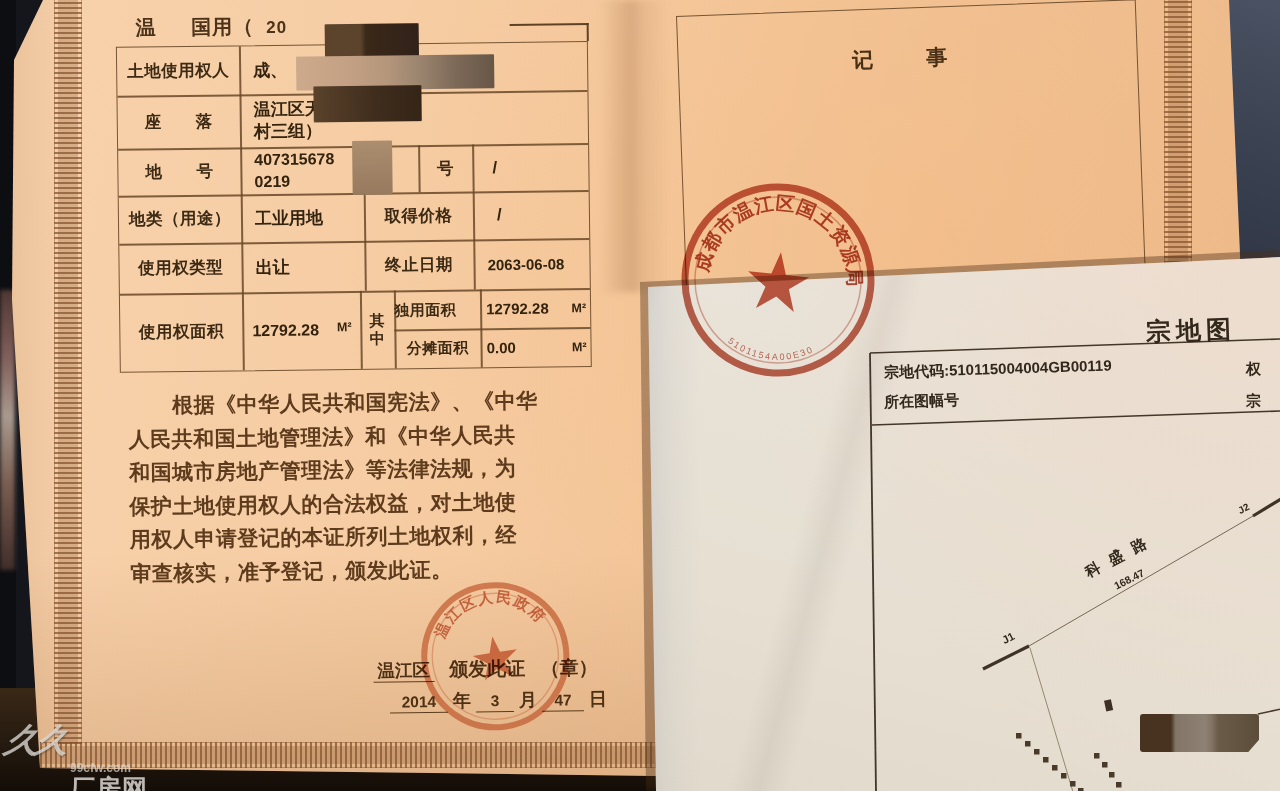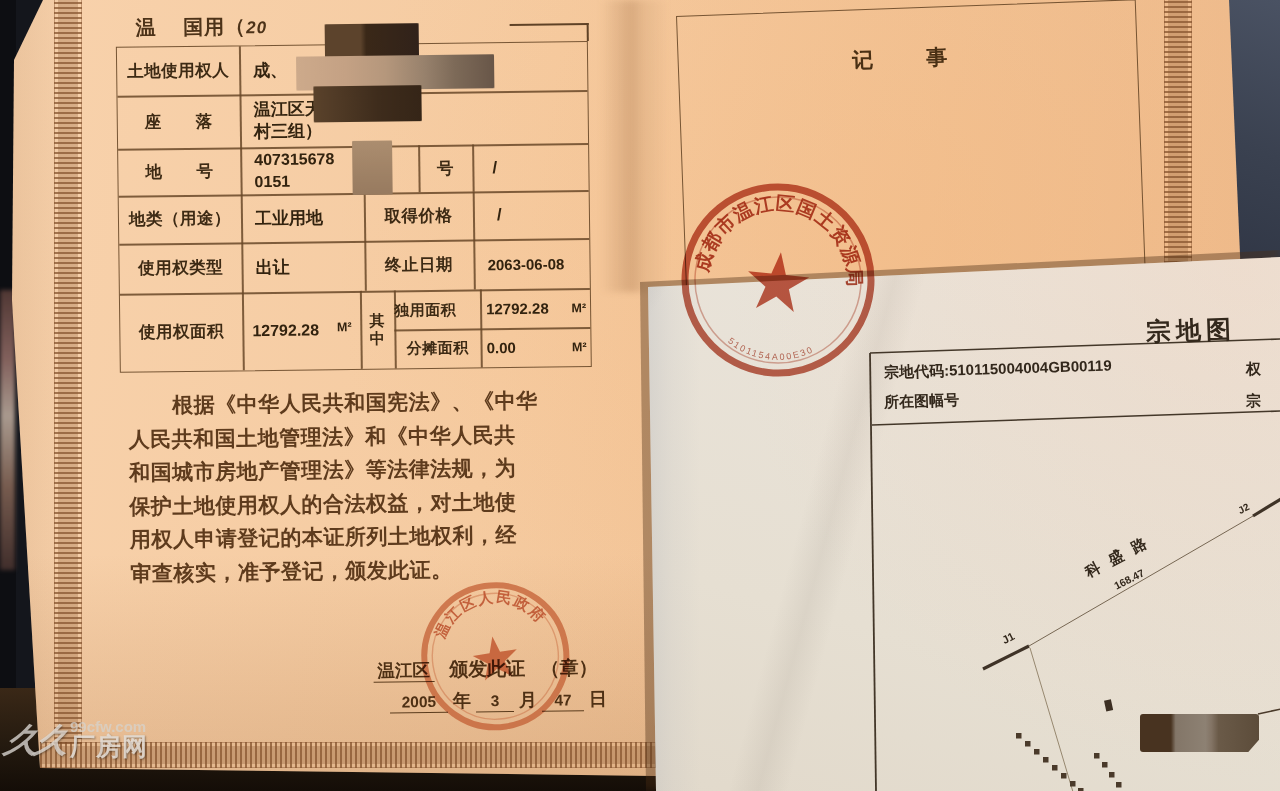--- a/index.html
+++ b/index.html
@@ -31,21 +31,21 @@
     background:repeating-linear-gradient(0deg,rgba(128,78,40,.78) 0 2px,transparent 2px 5px),
       linear-gradient(90deg,transparent 0 3px,rgba(128,78,40,.30) 3px 23px,transparent 23px 26px);}
   .orn-h{height:24px;
     border-top:1px solid rgba(122,72,36,.45);border-bottom:1px solid rgba(122,72,36,.45);
     background:repeating-linear-gradient(90deg,rgba(128,78,40,.78) 0 2px,transparent 2px 5px),
       linear-gradient(0deg,transparent 0 3px,rgba(128,78,40,.30) 3px 21px,transparent 21px 24px);}
   
   .left-page{left:0;top:0;width:1280px;height:791px;z-index:4;
     transform:rotate(-0.7deg);transform-origin:350px 220px;color:#4a3014;}
   .cert-header{left:138px;top:12px;font-weight:bold;font-size:20px;color:#4d3319;letter-spacing:1px;}
-  .cert-header .yr{font-size:17px;font-style:italic;}
+  .cert-header .yr{font-size:17px;margin-left:12px;}
   .bracket{left:512px;top:26px;width:77px;height:16px;
     border-top:2px solid #5f4226;border-right:2px solid #5f4226;}
   .tbl{left:118px;top:44px;width:470px;height:324px;border:1.7px solid rgba(104,72,40,.9);}
   .ln{position:absolute;background:rgba(104,72,40,.85);}
   .cell{position:absolute;display:flex;align-items:center;color:#3d2a14;}
   .lbl{justify-content:center;font-weight:bold;font-size:16.5px;letter-spacing:.5px;}
   .val{font-weight:bold;font-size:17px;color:#33230f;}
   .two-line{flex-direction:column;align-items:flex-start;justify-content:center;line-height:22px;}
   .unit{font-size:12.5px;font-weight:bold;}
   .censor{position:absolute;filter:blur(.4px);border-radius:1px;}
@@ -83,21 +83,21 @@
     clip-path:polygon(0 0,100% 0,100% 68%,91% 100%,0 100%);
     background:linear-gradient(90deg,#483320 0%,#483320 26%,#837668 30%,#8d8173 55%,#837465 60%,#6a5a48 66%,#5c4c3a 100%);}
   .seal-right{left:668px;top:170px;z-index:20;transform:rotate(6deg);}
   .seal-left{left:404px;top:572px;transform:rotate(-8deg);}
   
   .wm{left:6px;top:720px;z-index:30;display:flex;align-items:flex-start;opacity:.88;}
   .wm-logo{font-weight:bold;font-style:italic;font-size:34px;line-height:40px;
     transform:skewX(-14deg);color:rgba(222,219,214,.88);letter-spacing:-4px;
     text-shadow:1px 1px 2px rgba(40,30,20,.5);}
   .wm-col{margin-left:4px;}
-  .wm-site{font-size:15px;font-weight:bold;color:rgba(214,210,205,.85);line-height:13px;}
+  .wm-site{font-size:12px;font-weight:bold;color:rgba(214,210,205,.85);line-height:13px;margin-top:42px;}
   .wm-brand{font-size:25px;font-weight:bold;color:rgba(229,226,221,.92);line-height:26px;
     letter-spacing:1px;text-shadow:1px 1px 2px rgba(40,30,20,.5);}
 </style>
 </head>
 <body>
 
 <div id="stage">
 
   <div class="abs bg-slate"></div>
   <div class="abs bg-leftstrip"></div>
@@ -107,21 +107,21 @@
   <div class="abs paper"></div>
   <div class="abs fold-shadow"></div>
   <div class="abs orn orn-v" style="left:54px;top:0;height:744px;"></div>
   <div class="abs orn orn-v" style="left:1164px;top:0;height:278px;"></div>
   <div class="abs orn orn-h" style="left:40px;top:742px;width:618px;"></div>
 
   <div class="abs left-page">
 
     <div class="abs cert-header">
       <span>温</span>
-      <span style="margin-left:20px;">国用（</span><span class="yr">20</span>
+      <span style="margin-left:28px;">国用（</span><span class="yr">20</span>
     </div>
     <div class="abs bracket"></div>
 
     <div class="abs tbl">
 
       <div class="ln" style="left:0;top:48px;width:470px;height:1.6px;"></div>
       <div class="ln" style="left:0;top:101px;width:470px;height:1.6px;"></div>
       <div class="ln" style="left:0;top:148px;width:470px;height:1.6px;"></div>
       <div class="ln" style="left:0;top:196px;width:470px;height:1.6px;"></div>
       <div class="ln" style="left:0;top:246px;width:470px;height:1.6px;"></div>
@@ -141,21 +141,21 @@
 
       <div class="cell lbl" style="left:0;top:48px;width:122px;height:53px;">座　　落</div>
       <div class="cell val two-line" style="left:136px;top:48px;width:260px;height:53px;">
         <span>温江区天</span>
         <span>村三组）</span>
       </div>
 
       <div class="cell lbl" style="left:0;top:101px;width:122px;height:47px;">地　　号</div>
       <div class="cell val two-line" style="left:136px;top:101px;width:160px;height:47px;font-size:16px;">
         <span>407315678</span>
-        <span>0151</span>
+        <span>0219</span>
       </div>
       <div class="cell lbl" style="left:300px;top:101px;width:54px;height:47px;">号</div>
       <div class="cell val" style="left:374px;top:101px;width:60px;height:47px;">/</div>
 
       <div class="cell lbl" style="left:0;top:148px;width:122px;height:48px;">地类（用途）</div>
       <div class="cell val" style="left:136px;top:148px;width:108px;height:48px;">工业用地</div>
       <div class="cell lbl" style="left:245px;top:148px;width:109px;height:48px;">取得价格</div>
       <div class="cell val" style="left:378px;top:148px;width:60px;height:48px;">/</div>
 
       <div class="cell lbl" style="left:0;top:196px;width:122px;height:50px;">使用权类型</div>
@@ -198,21 +198,21 @@
       <div>用权人申请登记的本证所列土地权利，经</div>
       <div>审查核实，准予登记，颁发此证。</div>
     </div>
 
     <div class="abs issuer">
       <span class="ul">温江区</span>
       <span style="margin-left:10px;">颁发此证</span>
       <span style="margin-left:10px;">（章）</span>
     </div>
     <div class="abs dateline">
-      <span class="blank" style="width:58px;">2005</span>
+      <span class="blank" style="width:58px;">2014</span>
       <span>年</span>
       <span class="blank" style="width:38px;">3</span>
       <span>月</span>
       <span class="blank" style="width:42px;">47</span>
       <span>日</span>
     </div>
 
     <svg class="abs seal seal-left" width="172" height="172" viewBox="0 0 172 172">
       <circle cx="86" cy="86" r="71" fill="none" stroke="rgba(192,88,45,.70)" stroke-width="6"></circle>
       <circle cx="86" cy="86" r="63" fill="none" stroke="rgba(192,88,45,.38)" stroke-width="1.4"></circle>

